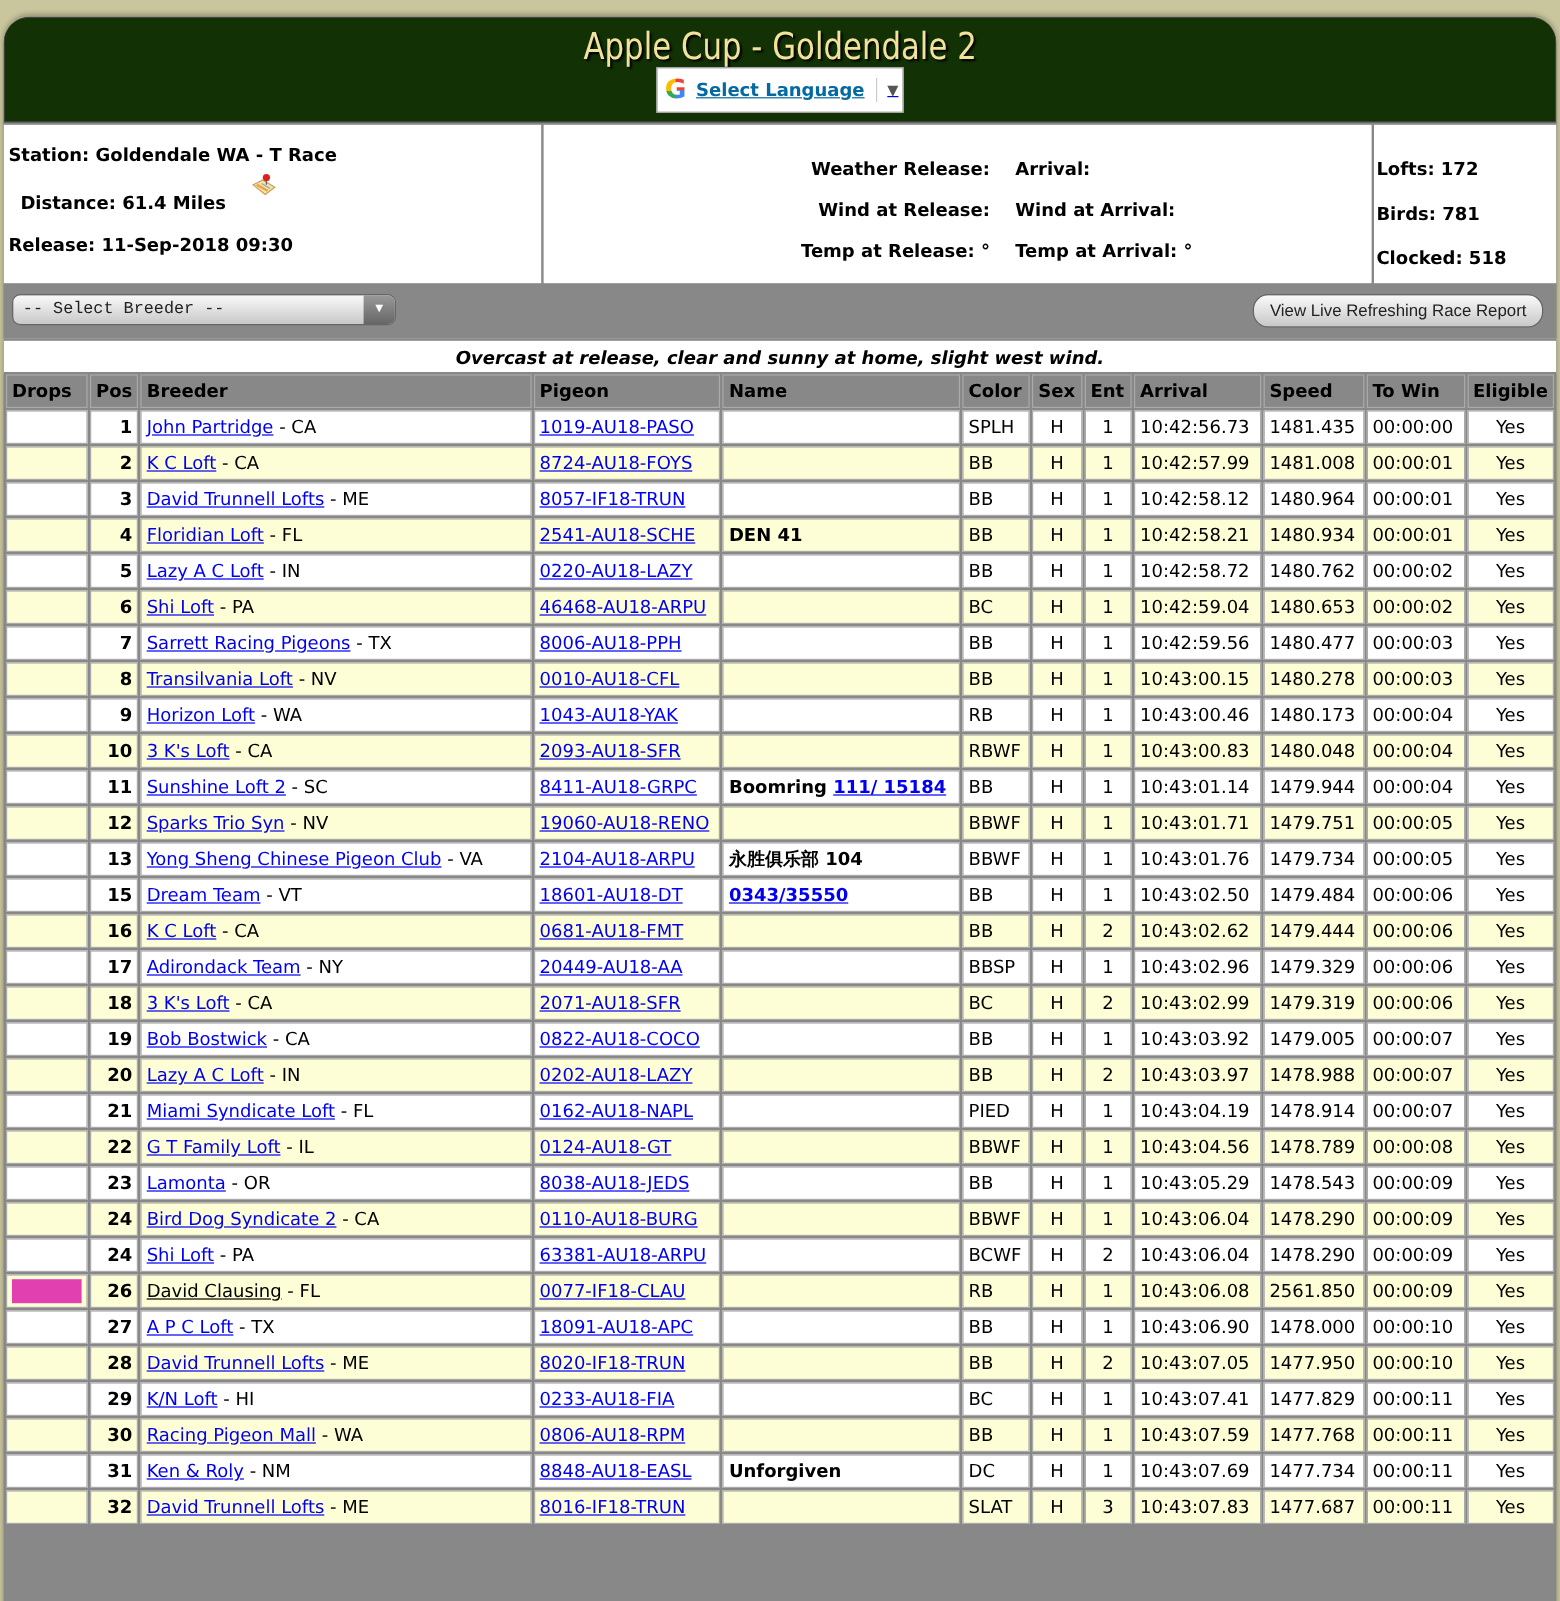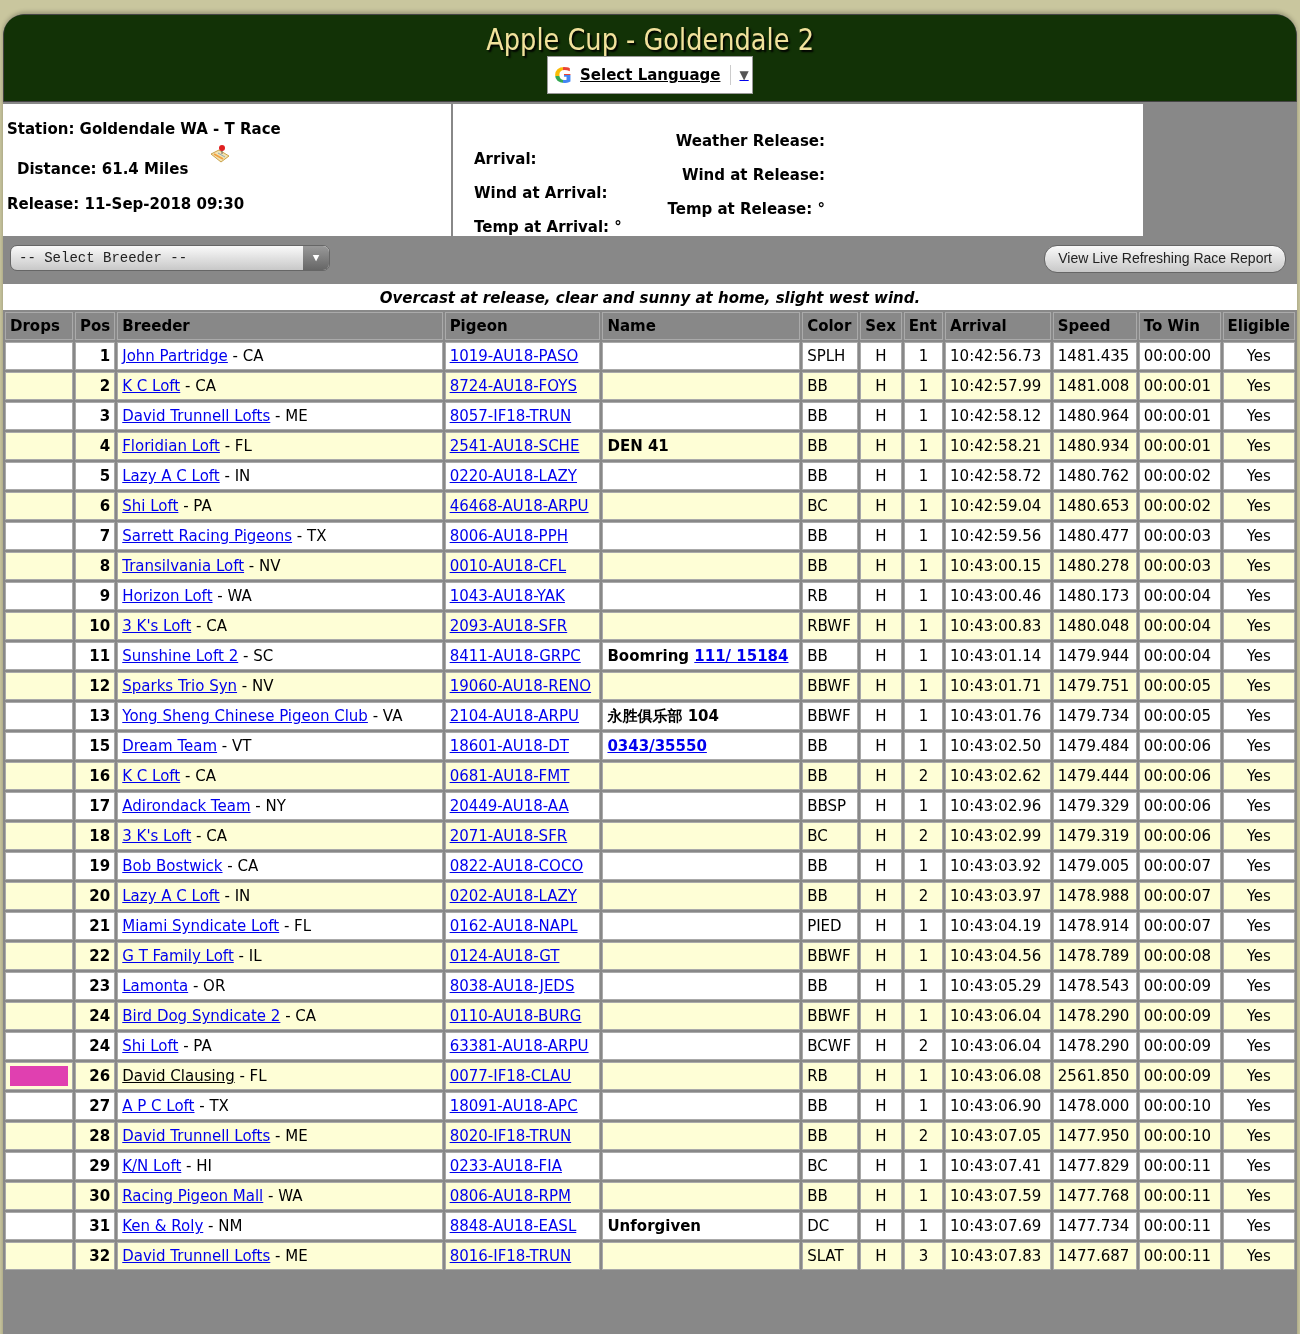--- a/index.html
+++ b/index.html
@@ -24,32 +24,32 @@
     font-stretch: condensed; transform: scaleX(0.92); display: inline-block;
   }
   .lang {
     position: absolute; left: 543px; top: 41px; width: 206px; height: 38px;
     background: #fff; border: 1px solid #999; box-sizing: border-box;
     display: flex; align-items: center; padding-left: 6px;
   }
   .lang .g { font-weight: bold; font-size: 22px; font-family: "DejaVu Sans", sans-serif;
     background: conic-gradient(#ea4335 0 25%, #4285f4 25% 50%, #34a853 50% 75%, #fbbc05 75% 100%);
     -webkit-background-clip: text; color: transparent; margin-right: 8px; }
-  .lang a { color: #000000; font-weight: bold; font-size: 15px; text-decoration: underline; }
+  .lang a { color: #0369a1; font-weight: bold; font-size: 15px; text-decoration: underline; }
   .lang .sep { width: 1px; height: 20px; background: #ccc; margin: 0 8px 0 10px; }
   .lang .arrow { color: #555; font-size: 12px; text-decoration: underline; text-decoration-color: #00e; }
 
   .info { display: flex; height: 136px; background: #888; gap: 2px; padding: 2px 0; box-sizing: border-box; }
   .info > div { background: #fff; box-sizing: border-box; }
   .info-left { width: 448px; padding: 18px 0 0 4px; font-weight: bold; font-size: 15px; line-height: 1; }
   .info-left p { margin: 0 0 25px 0; }
   .info-left p:nth-child(2) { margin-bottom: 20px; position: relative; margin-left: 10px; }
   .map-icon { position: absolute; left: 192px; top: -18px; width: 22px; height: 22px; }
   .info-mid { width: 690px; font-weight: bold; font-size: 15px; padding-top: 28px; }
-  .info-mid .row { height: 34px; display: flex; flex-direction: column; }
+  .info-mid .row { height: 34px; display: flex; }
   .info-mid .l { width: 372px; text-align: right; }
   .info-mid .r { padding-left: 21px; }
   .info-right { flex: 1; padding: 28px 0 0 2px; font-weight: bold; font-size: 15px; }
   .info-right p { margin: 0 0 19px 0; }
 
   .toolbar { height: 44px; background: #888; position: relative; }
   .breeder-select {
     position: absolute; left: 7px; top: 7px; width: 320px; height: 26px;
     border-radius: 7px; border: 1px solid #666;
     background: linear-gradient(#fafafa, #c8c8c8);
@@ -116,20 +116,25 @@
       </div>
       <div class="row">
         <span class="l">Wind at Release:</span>
         <span class="r">Wind at Arrival:</span>
       </div>
       <div class="row">
         <span class="l">Temp at Release: °</span>
         <span class="r">Temp at Arrival: °</span>
       </div>
     </div>
+    <div class="info-right">
+      <p>Lofts: 172</p>
+      <p>Birds: 781</p>
+      <p>Clocked: 518</p>
+    </div>
   </div>
 
   <div class="toolbar">
     <div class="breeder-select">
       <span>-- Select Breeder --</span>
       <span class="dd">▼</span>
     </div>
     <div class="live-btn">View Live Refreshing Race Report</div>
   </div>
 

